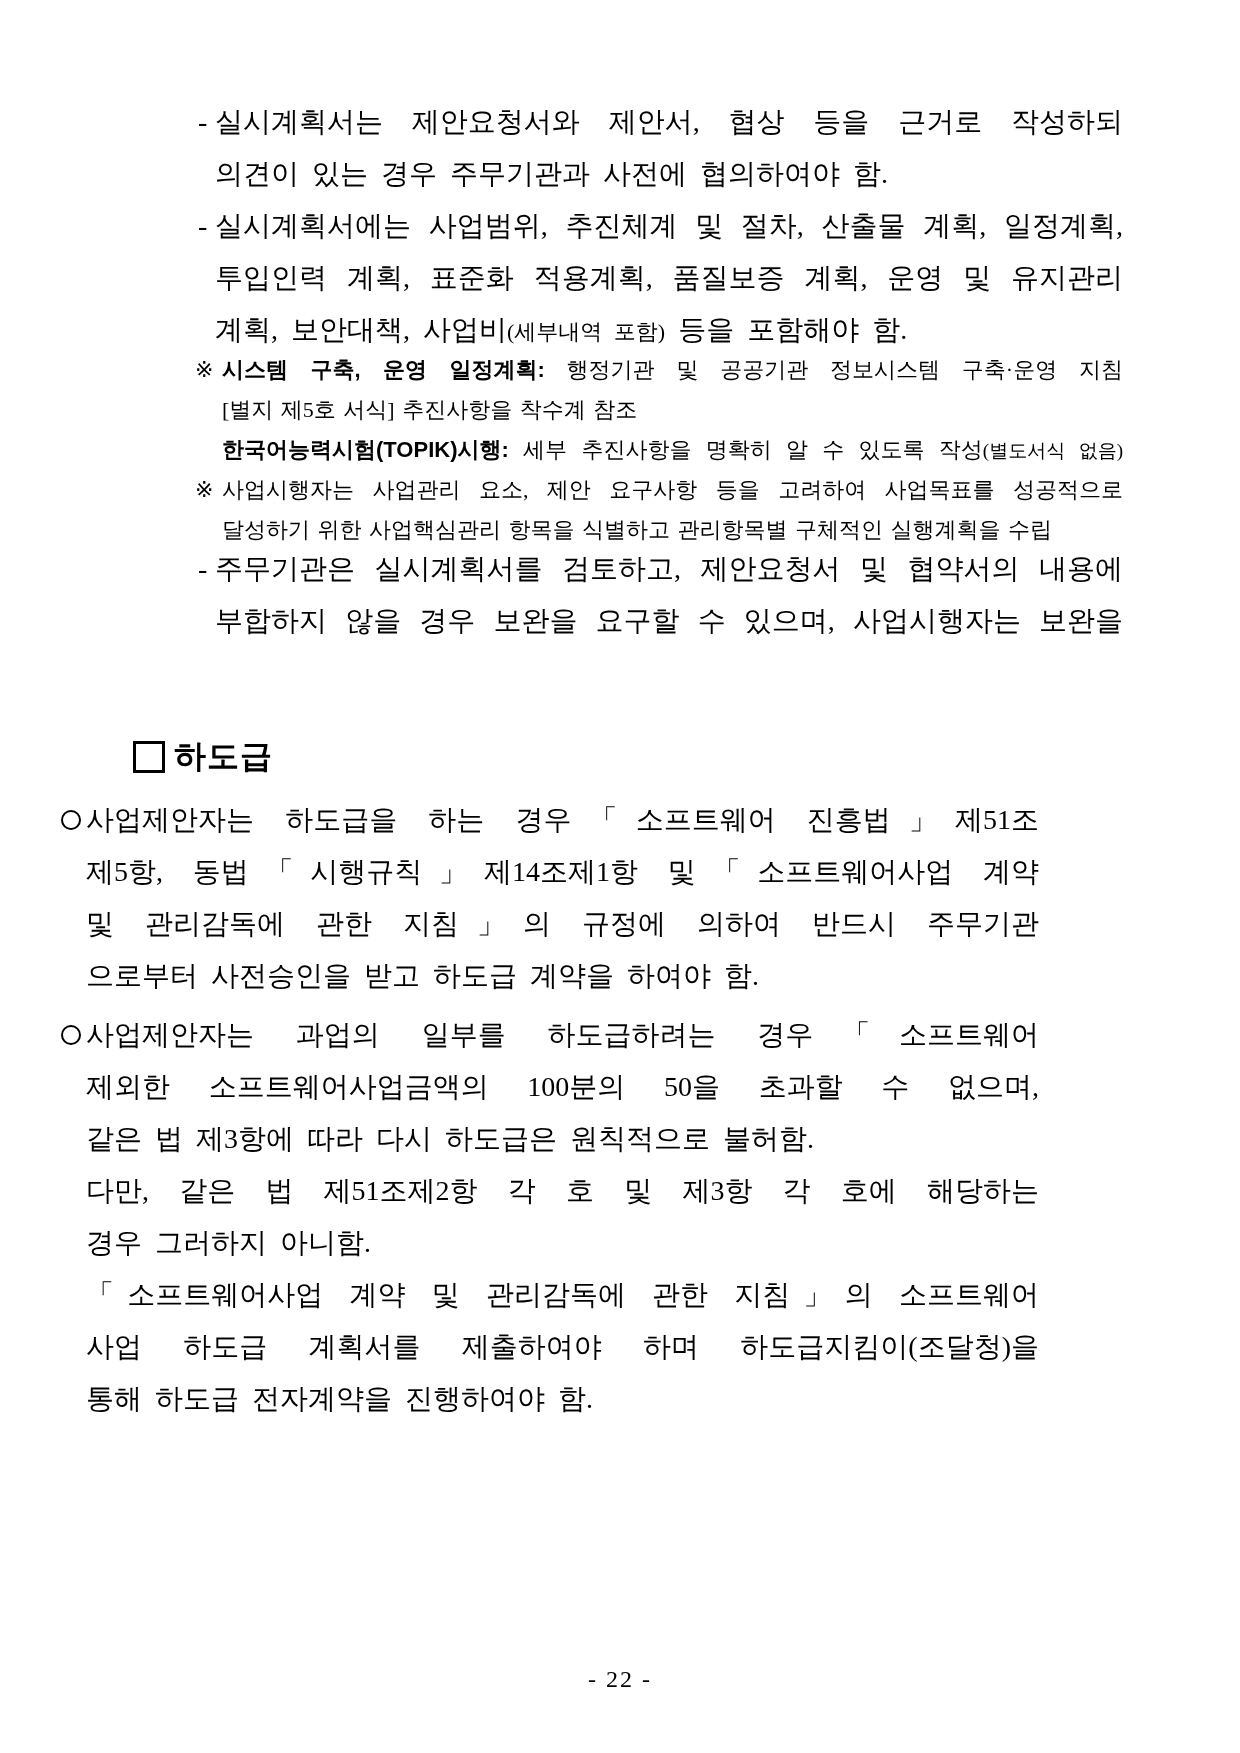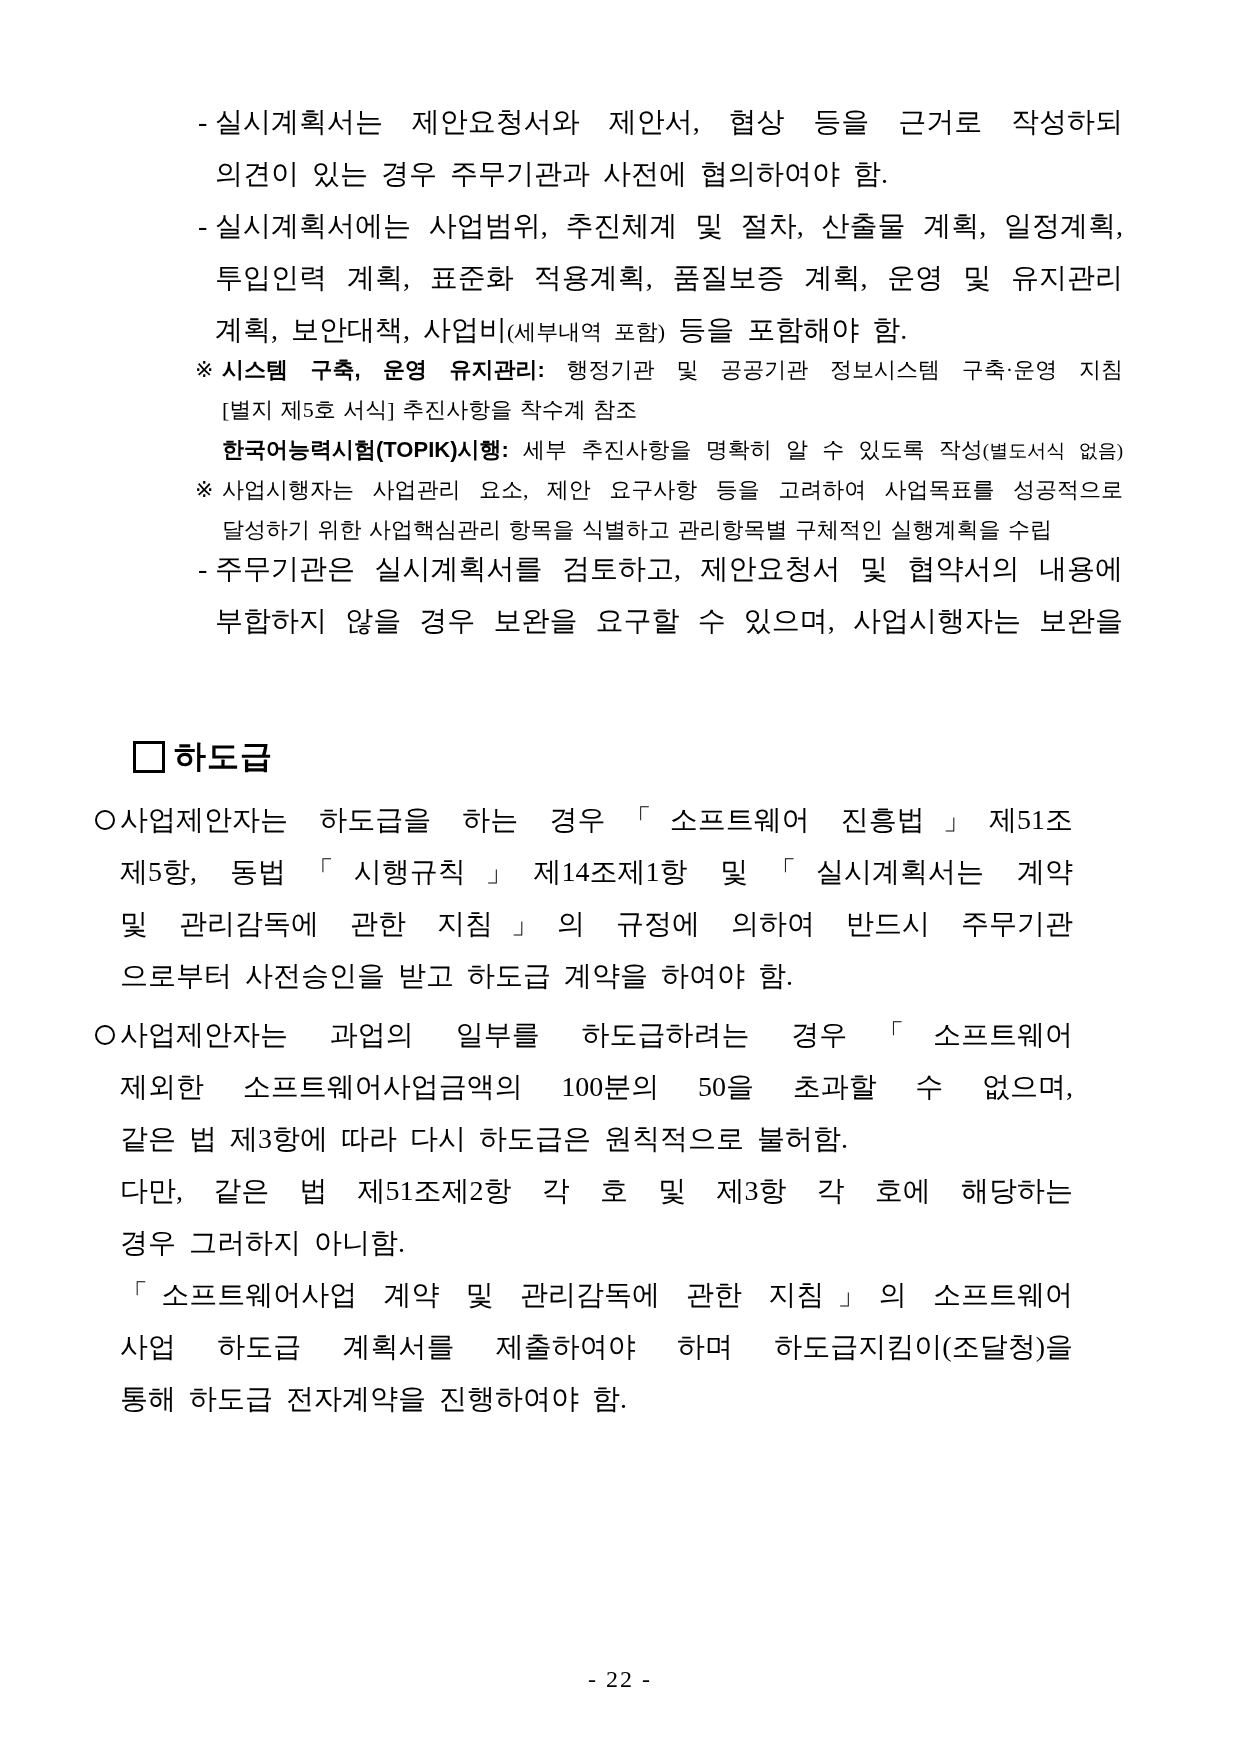--- a/index.html
+++ b/index.html
@@ -10,21 +10,21 @@
     color:#000000;
     font-family:"Liberation Serif","DejaVu Serif",serif;
     overflow:hidden;
   }
   .content { padding-top:96px; }
 
   
   .line { position:relative; white-space:nowrap; }
   .b  { margin-left:215px; width:908px; height:52px; line-height:52px;
         font-size:28px; word-spacing:6px; }
-  .c  { margin-left:120px; width:953px; height:52px; line-height:52px;
+  .c  { margin-left:86px; width:953px; height:52px; line-height:52px;
         font-size:28px; word-spacing:6px; }
   .n  { margin-left:222px; width:901px; height:40px; line-height:40px;
         font-size:22px; word-spacing:2px; }
 
   
   .j  { text-align:justify; white-space:normal; }
   .j::after { content:""; display:inline-block; width:100%; height:0; }
 
   
   .mk { position:absolute; }
@@ -73,21 +73,21 @@
     </div>
     <div class="line b j">
       <span>투입인력 계획, 표준화 적용계획, 품질보증 계획, 운영 및 유지관리</span>
     </div>
     <div class="line b">
       <span>계획, 보안대책, 사업비</span><span class="sm">(세부내역 포함)</span><span> 등을 포함해야 함.</span>
     </div>
 
     <div class="line n j mtn6">
       <span class="mk mk-note">※</span>
-      <span class="gb">시스템 구축, 운영 유지관리:</span><span> 행정기관 및 공공기관 정보시스템 구축·운영 지침</span>
+      <span class="gb">시스템 구축, 운영 일정계획:</span><span> 행정기관 및 공공기관 정보시스템 구축·운영 지침</span>
     </div>
     <div class="line n">
       <span>[별지 제5호 서식] 추진사항을 착수계 참조</span>
     </div>
     <div class="line n j">
       <span class="gb">한국어능력시험(TOPIK)시행:</span><span> 세부 추진사항을 명확히 알 수 있도록 작성</span><span class="xs">(별도서식 없음)</span>
     </div>
 
     <div class="line n j">
       <span class="mk mk-note">※</span>
@@ -108,21 +108,21 @@
     <div class="heading">
       <span class="hbox"></span>
       <span class="htitle">하도급</span>
     </div>
 
     <div class="line c j mt14">
       <span class="mk mk-circ"></span>
       <span>사업제안자는 하도급을 하는 경우「소프트웨어 진흥법」제51조</span>
     </div>
     <div class="line c j">
-      <span>제5항, 동법「시행규칙」제14조제1항 및「실시계획서는 계약</span>
+      <span>제5항, 동법「시행규칙」제14조제1항 및「소프트웨어사업 계약</span>
     </div>
     <div class="line c j">
       <span>및 관리감독에 관한 지침」의 규정에 의하여 반드시 주무기관</span>
     </div>
     <div class="line c">
       <span>으로부터 사전승인을 받고 하도급 계약을 하여야 함.</span>
     </div>
 
     <div class="line c j mt7">
       <span class="mk mk-circ"></span>

